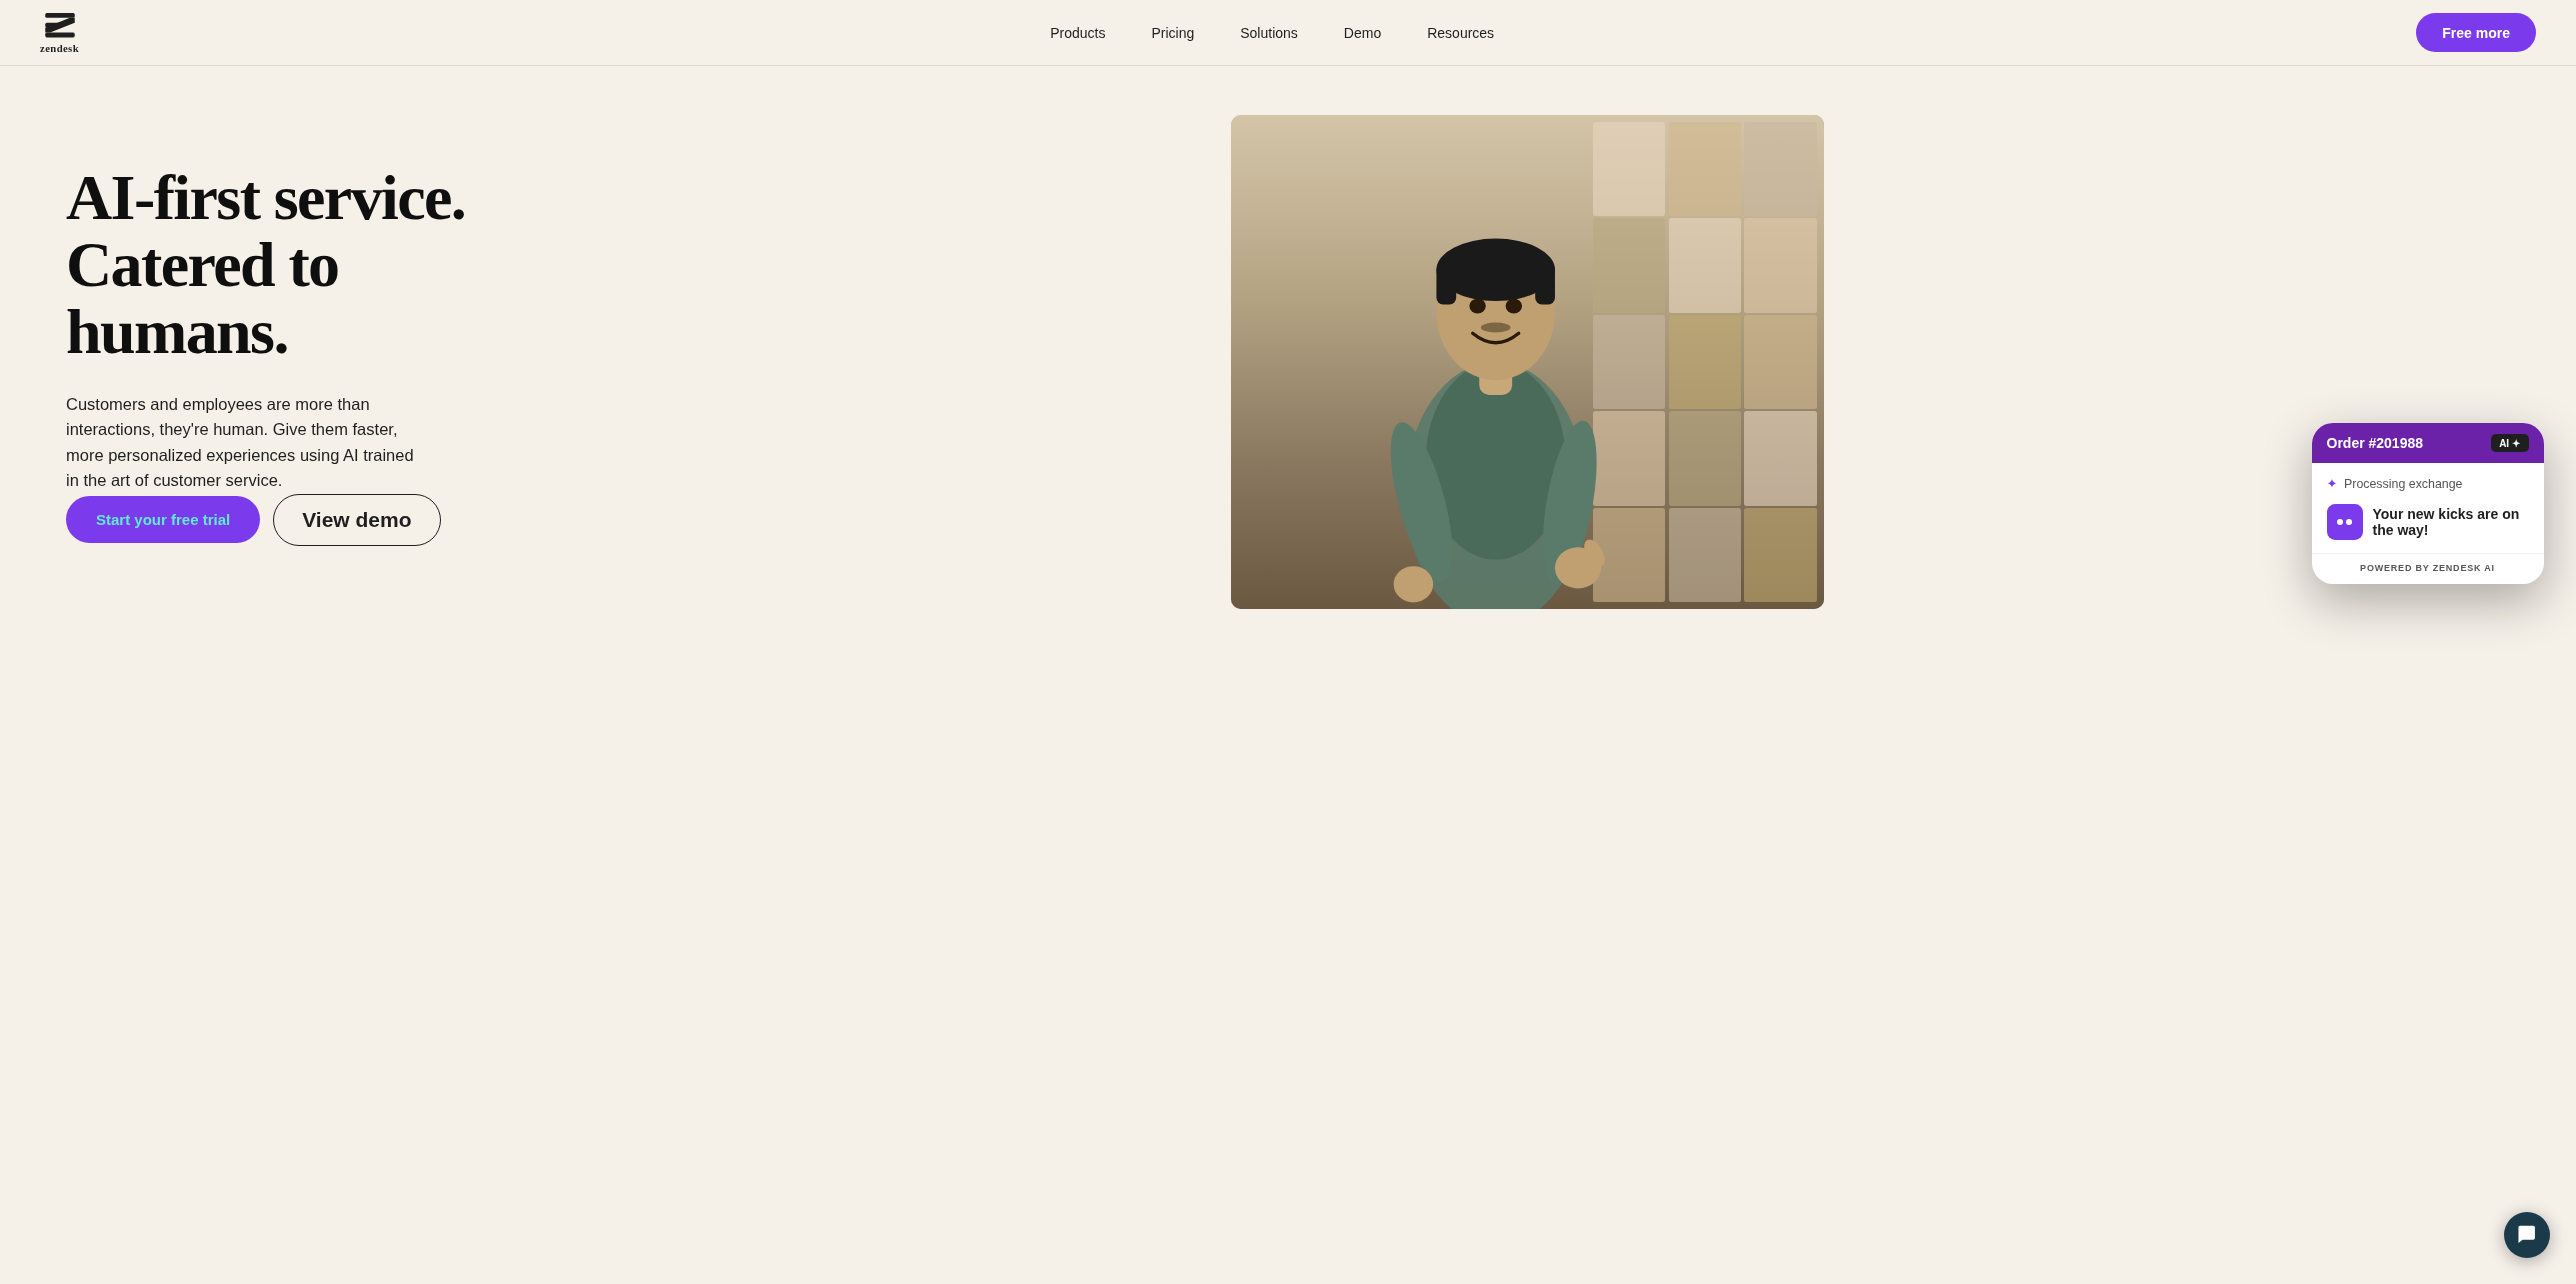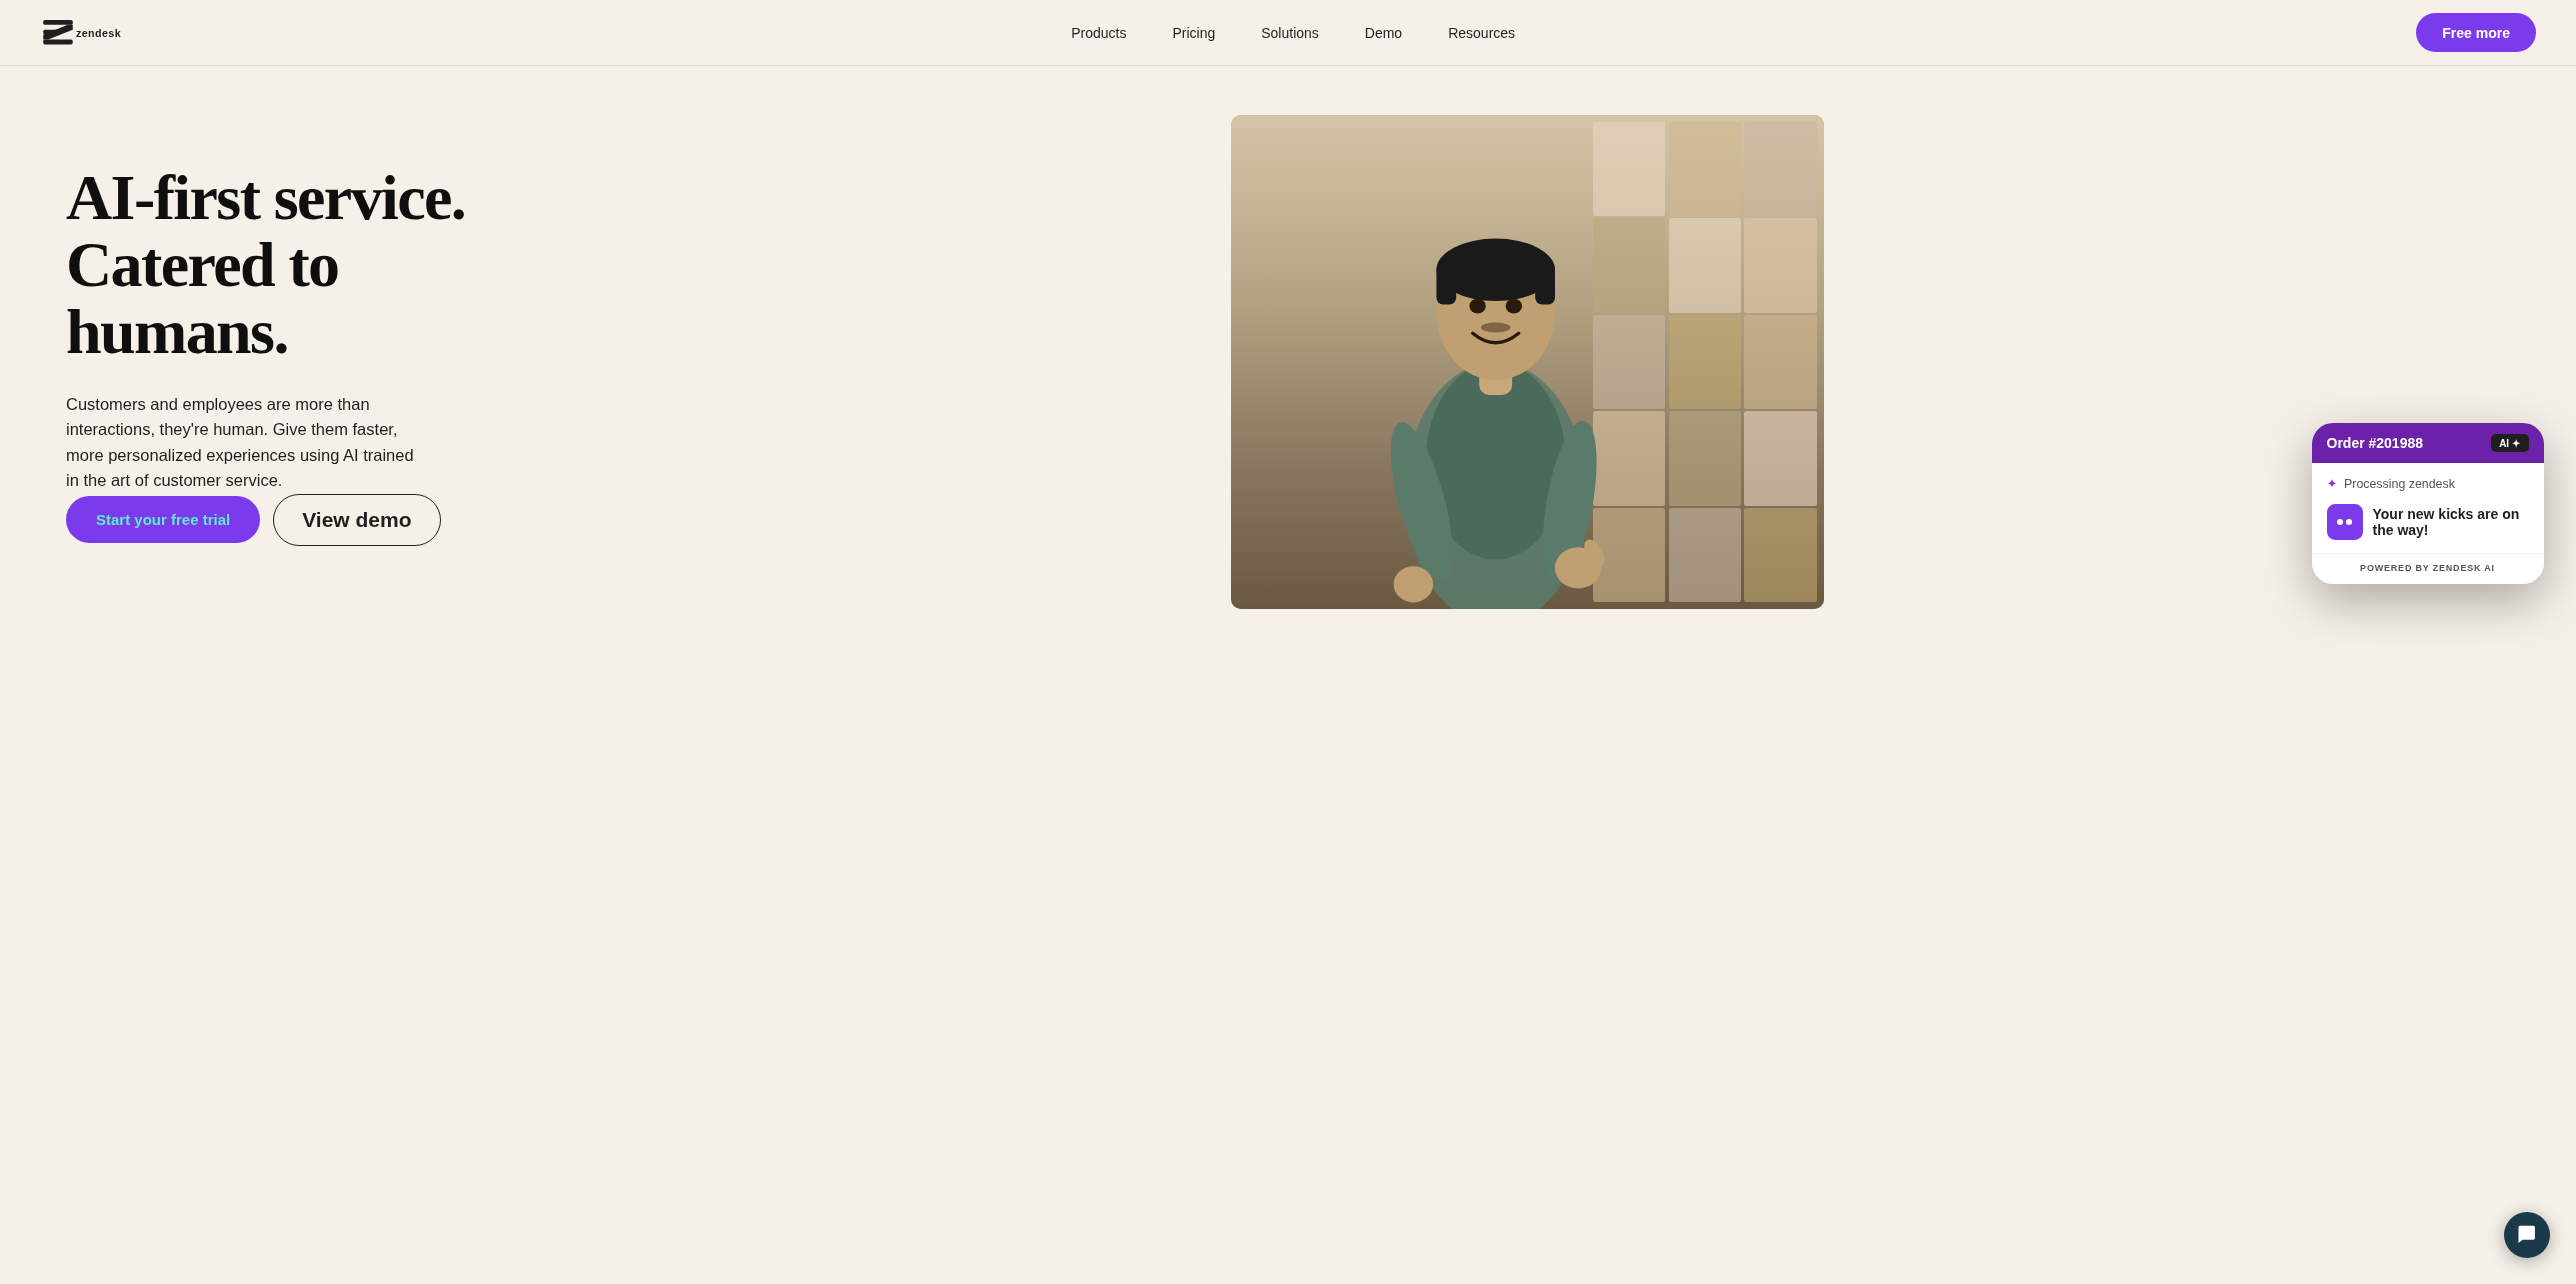--- a/index.html
+++ b/index.html
@@ -17,24 +17,25 @@
       padding: 0 40px;
       height: 66px;
       background: #f5f0e8;
       border-bottom: 0.8px solid #e0d9ce;
       position: relative;
       z-index: 10;
     }
 
     .nav-logo {
       display: flex;
-      flex-direction: row;
+      flex-direction: column;
       align-items: center;
       margin-right: 49px;
       text-decoration: none;
+      font-family: Liberation Serif, serif;
     }
 
     .logo-icon {
       width: 36px;
       height: 30px;
     }
 
     .logo-text {
       font-size: 10.7px;
       font-weight: 700;
@@ -419,21 +420,21 @@
     </div>
 
     <div class="chat-widget">
       <div class="chat-header">
         <span class="chat-order">Order #201988</span>
         <span class="chat-ai-badge">AI ✦</span>
       </div>
       <div class="chat-body">
         <div class="chat-processing">
           <span class="sparkle">✦</span>
-          <span>Processing zendesk</span>
+          <span>Processing exchange</span>
         </div>
         <div class="chat-message-row">
           <div class="chat-avatar">
             <div class="chat-avatar-dots">
               <div class="dot"></div>
               <div class="dot"></div>
             </div>
           </div>
           <span class="chat-message-text">Your new kicks are on the way!</span>
         </div>

